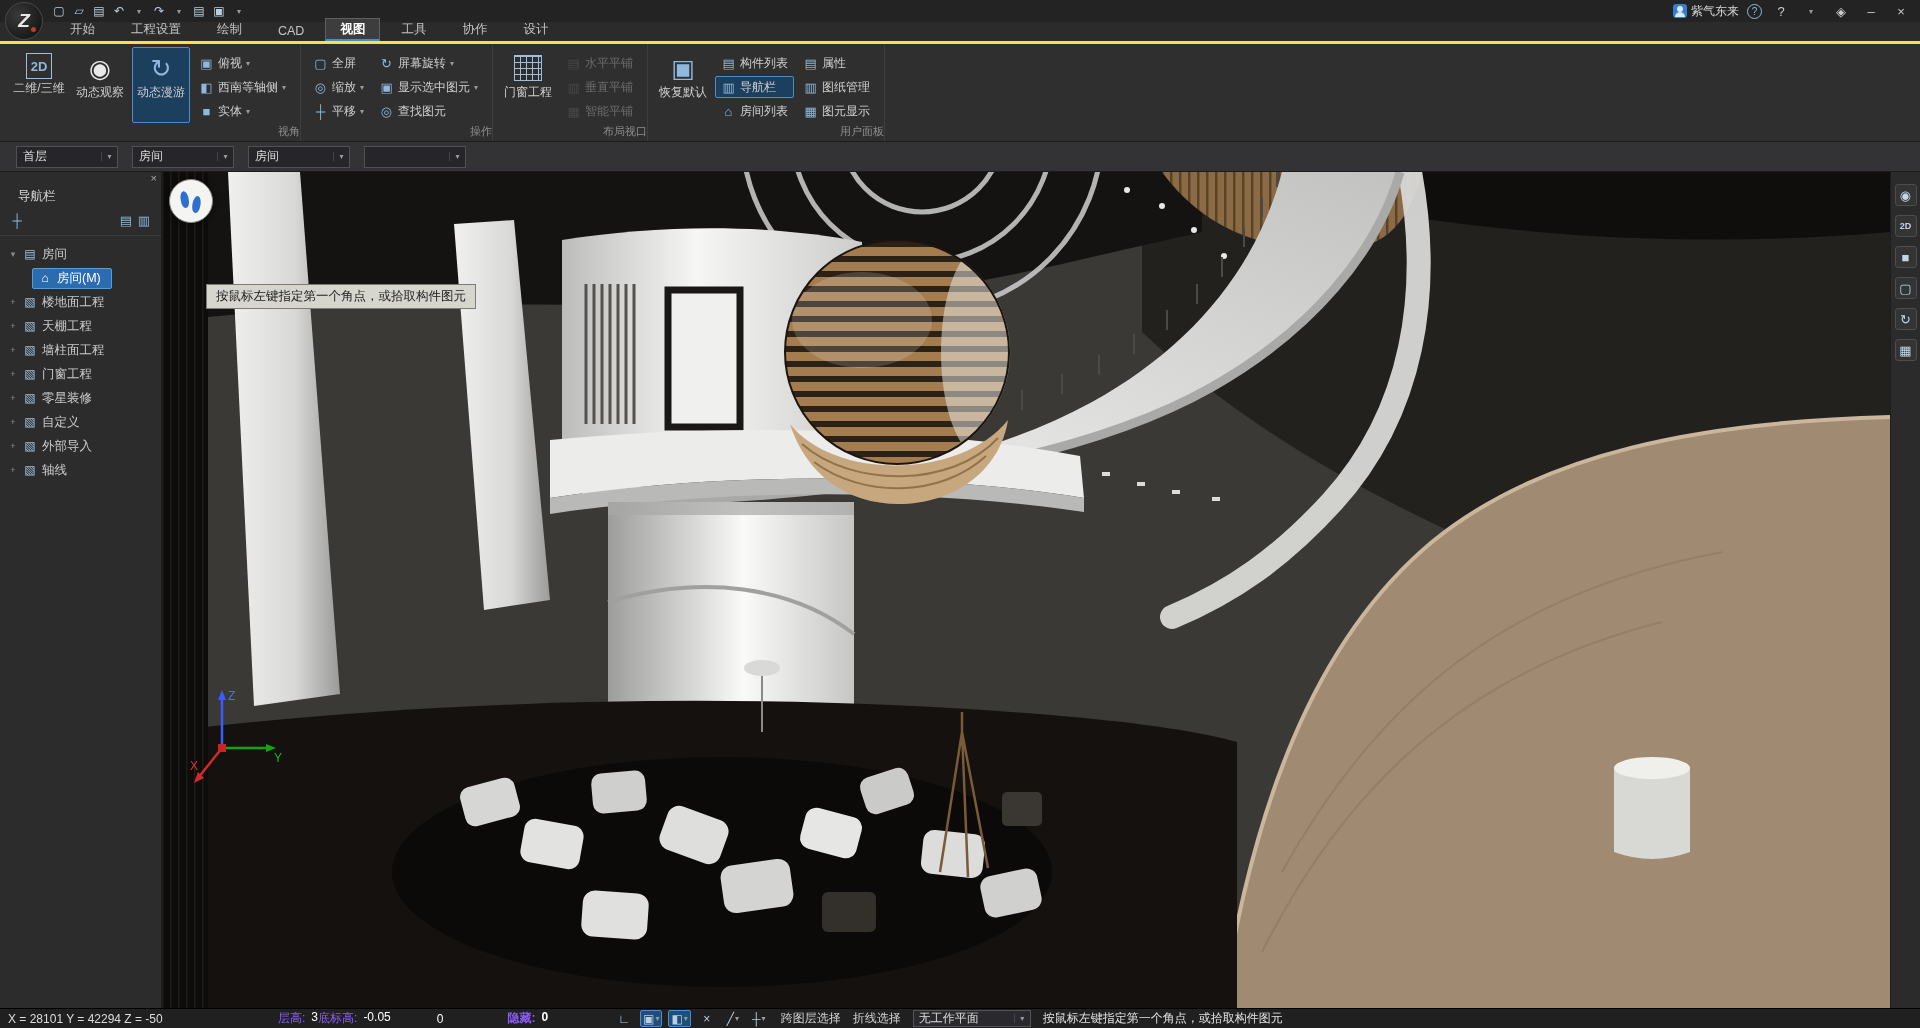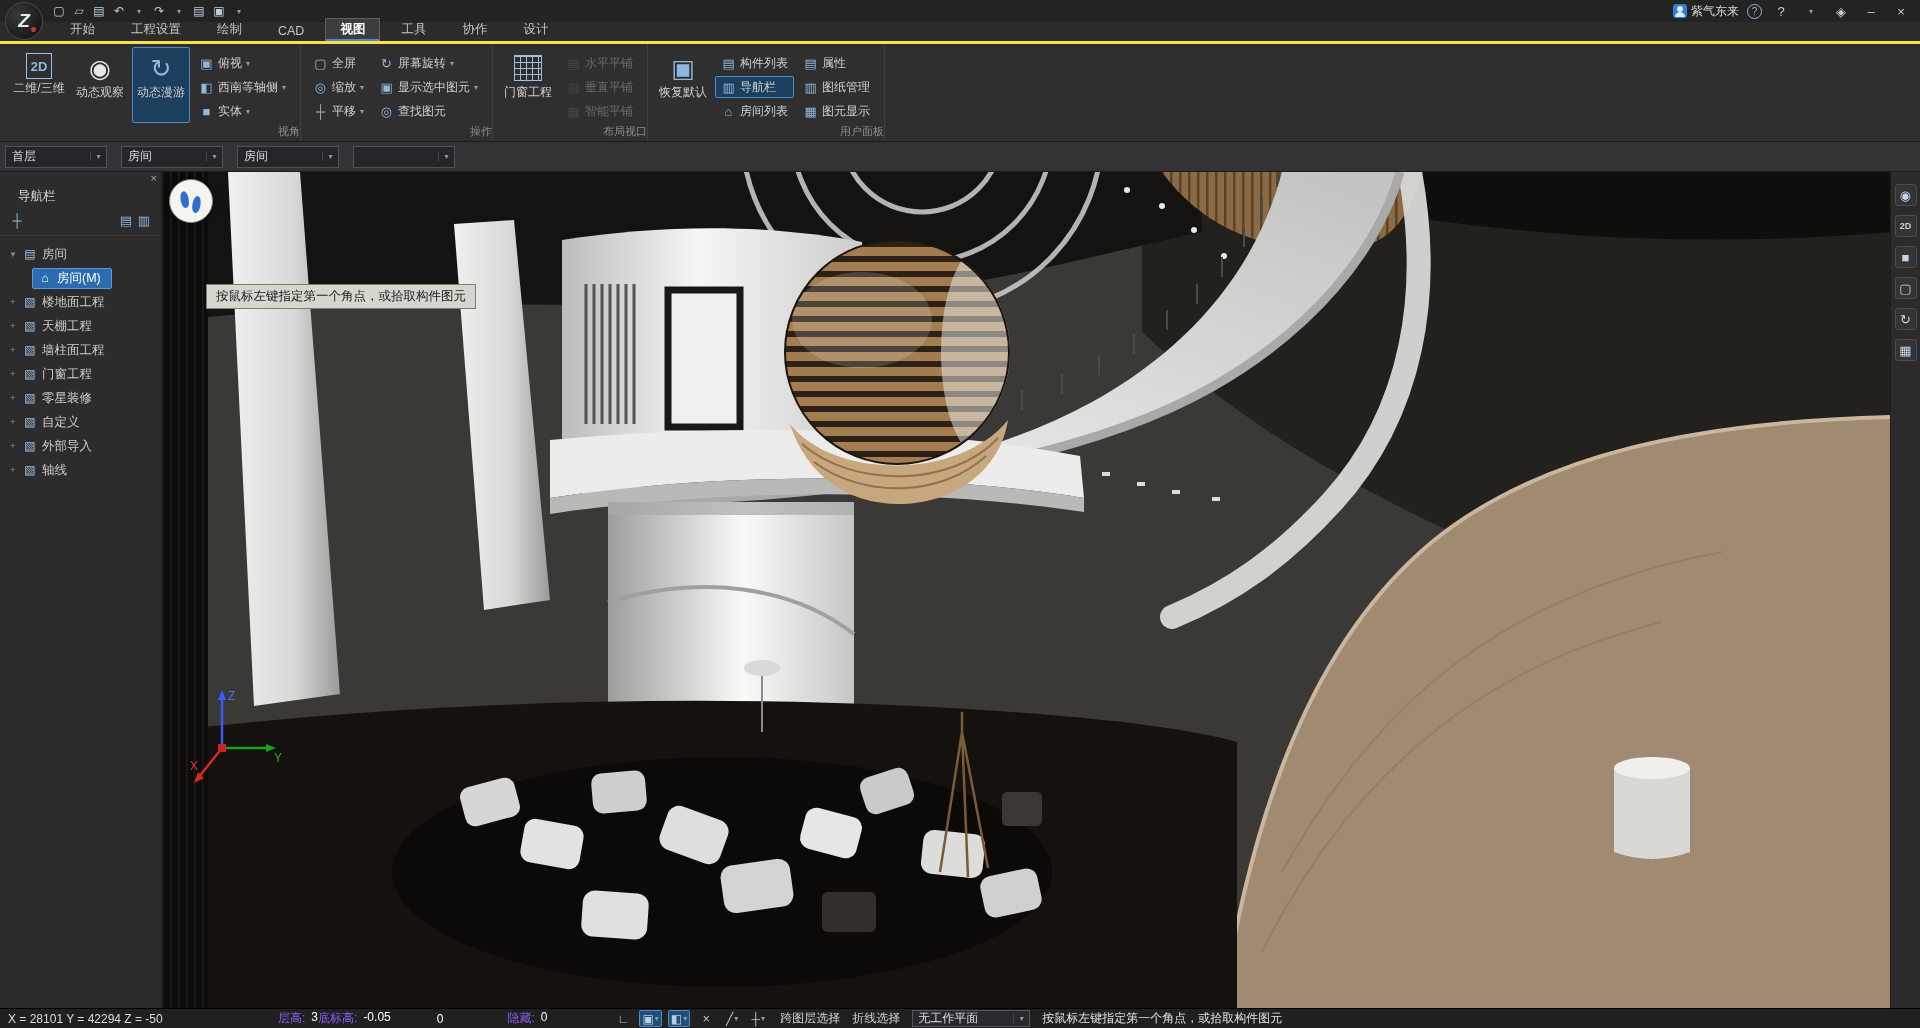--- a/index.html
+++ b/index.html
@@ -38,21 +38,21 @@
   .smallcol { display:flex; flex-direction:column; gap:2px; padding-top:5px; }
   .smallbtn { display:flex; align-items:center; gap:4px; height:22px; padding:0 5px; border:1px solid transparent; border-radius:2px; font-size:12px; color:#cfcfcf; white-space:nowrap; }
   .smallbtn.active { background:#1d3f5e; border-color:#4d8cc8; }
   .sicon { width:15px; height:15px; display:flex; align-items:center; justify-content:center; font-size:13px; color:#8fb8dc; }
   .chev { font-size:8px; color:#9a9a9a; }
   .grayed { color:#6b6b6b !important; }
   .grayed .sicon, .grayed .bicon { color:#5a5a5a !important; opacity:.55; }
   .ic-grid { width:28px; height:26px; border:1px solid #9fc0dc; background-image:repeating-linear-gradient(0deg, transparent 0 5px, #9fc0dc 5px 6px), repeating-linear-gradient(90deg, transparent 0 5px, #9fc0dc 5px 6px); }
 
   
-  #selrow { position:absolute; left:0; top:142px; width:1920px; height:30px; background:#333336; display:flex; align-items:center; gap:14px; padding-left:5px; border-bottom:1px solid #1c1c1c; }
+  #selrow { position:absolute; left:0; top:142px; width:1920px; height:30px; background:#333336; display:flex; align-items:center; gap:14px; padding-left:16px; border-bottom:1px solid #1c1c1c; }
   .combo { width:102px; height:22px; background:#26262a; border:1px solid #515155; display:flex; align-items:center; }
   .combo-text { flex:1; padding:0 6px; color:#dddddd; }
   .combo-arrow { width:16px; text-align:center; color:#9a9a9a; font-size:8px; border-left:1px solid #44444a; }
 
   
   #main { position:absolute; left:0; top:172px; width:1920px; height:836px; display:flex; }
 
   
   #sidebar { width:162px; background:#2c2c2c; border-right:1px solid #1c1c1c; display:flex; flex-direction:column; }
   .sb-head { display:flex; align-items:flex-start; justify-content:flex-end; height:14px; padding:1px 4px 0 0; }
@@ -83,21 +83,21 @@
   #rightrail { width:30px; background:#2b2b2b; border-left:1px solid #1d1d1d; display:flex; flex-direction:column; align-items:center; gap:9px; padding-top:12px; }
   .rail-btn { width:22px; height:22px; background:#343434; border:1px solid #4d4d4d; border-radius:3px; color:#c3d6e6; display:flex; align-items:center; justify-content:center; font-size:13px; }
   .rail-btn.txt { font-size:9px; font-weight:bold; }
 
   
   #statusbar { position:absolute; left:0; top:1008px; width:1920px; height:20px; background:#202020; border-top:1px solid #000; display:flex; align-items:center; font-size:12px; color:#c8c8c8; }
   .st-coords { margin-left:8px; width:250px; color:#dddddd; }
   .st-pair { display:flex; gap:6px; }
   .st-label { color:#8b5cf6; }
   .st-value { color:#ffffff; }
-  .st-gap-a { margin-left:20px; } .st-gap-b { } .st-gap-c { margin-left:46px; } .st-gap-d { margin-left:64px; }
+  .st-gap-a { margin-left:20px; } .st-gap-b { } .st-gap-c { margin-left:46px; } .st-gap-d { margin-left:64px;font-weight:bold; }
   .st-icons { display:flex; align-items:center; gap:6px; margin-left:66px; }
   .st-ic { min-width:20px; height:17px; padding:0 2px; display:flex; align-items:center; justify-content:center; gap:1px; color:#b9cede; border:1px solid transparent; border-radius:2px; font-size:12px; }
   .st-ic.active { background:#1d4f79; border-color:#4d8cc8; }
   .st-btn { margin-left:12px; color:#d4d4d4; }
   .st-combo { margin-left:12px; width:118px; height:17px; background:#2a2a2e; border:1px solid #53535a; display:flex; align-items:center; }
   .st-combo .combo-text { padding:0 5px; }
   .st-hint { margin-left:12px; color:#e0e0e0; white-space:nowrap; }
 </style>
 </head>
 <body>

